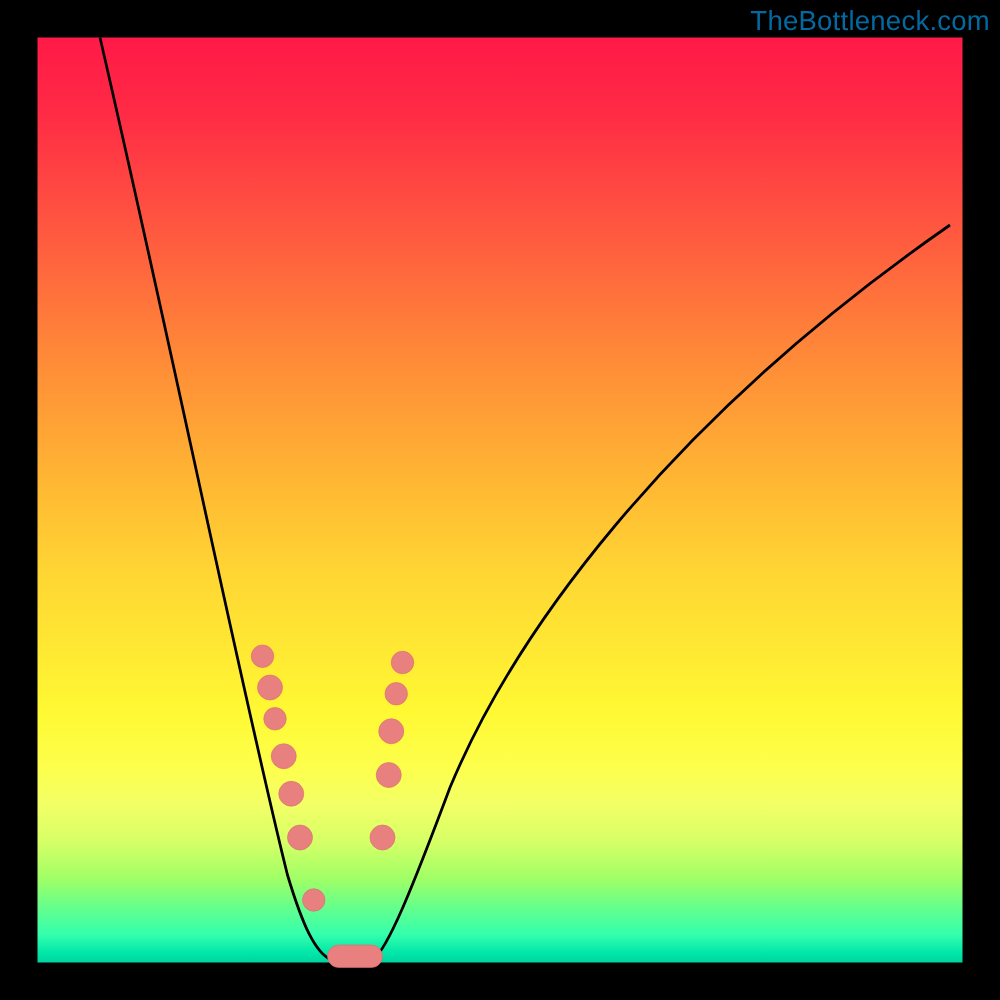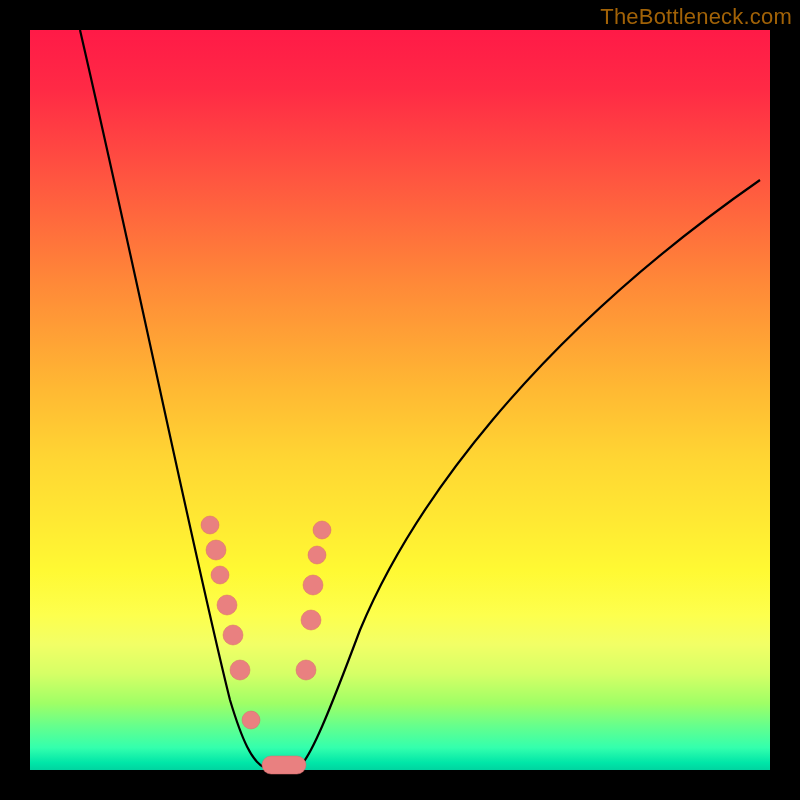--- a/index.html
+++ b/index.html
@@ -33,21 +33,21 @@
       #66ff8c 94%,
       #33ffad 97%,
       #00e6a8 99%,
       #00d4a0 100%
     );
   }
   .watermark {
     position: absolute;
     top: 4px;
     right: 8px;
-    color: #a16207;
+    color: #0369a1;
     font-size: 22px;
     font-weight: 500;
     letter-spacing: 0.2px;
     z-index: 5;
   }
   svg.overlay {
     position: absolute;
     left: 30px;
     top: 30px;
     width: 740px;

